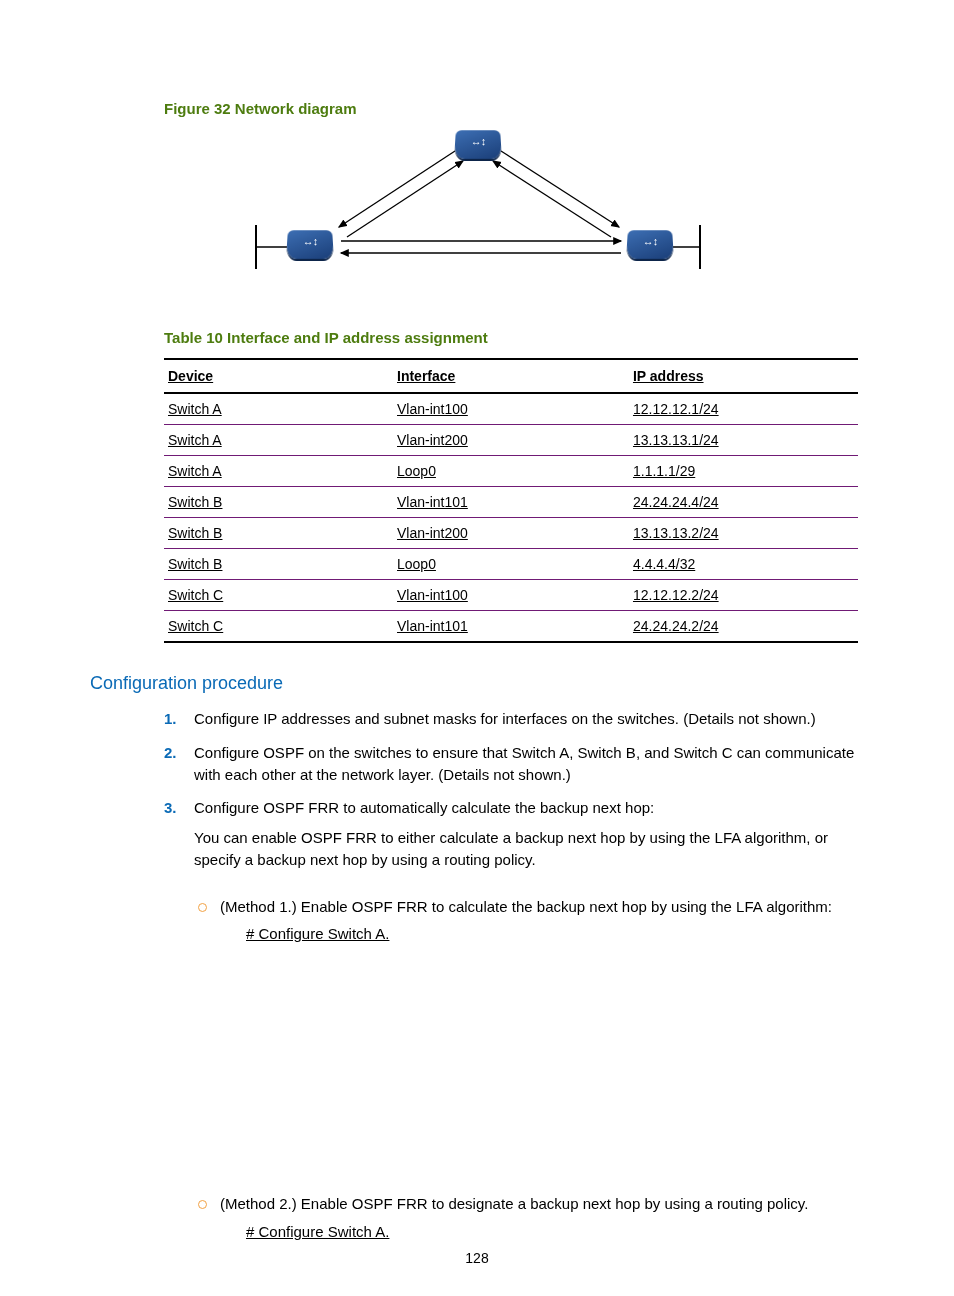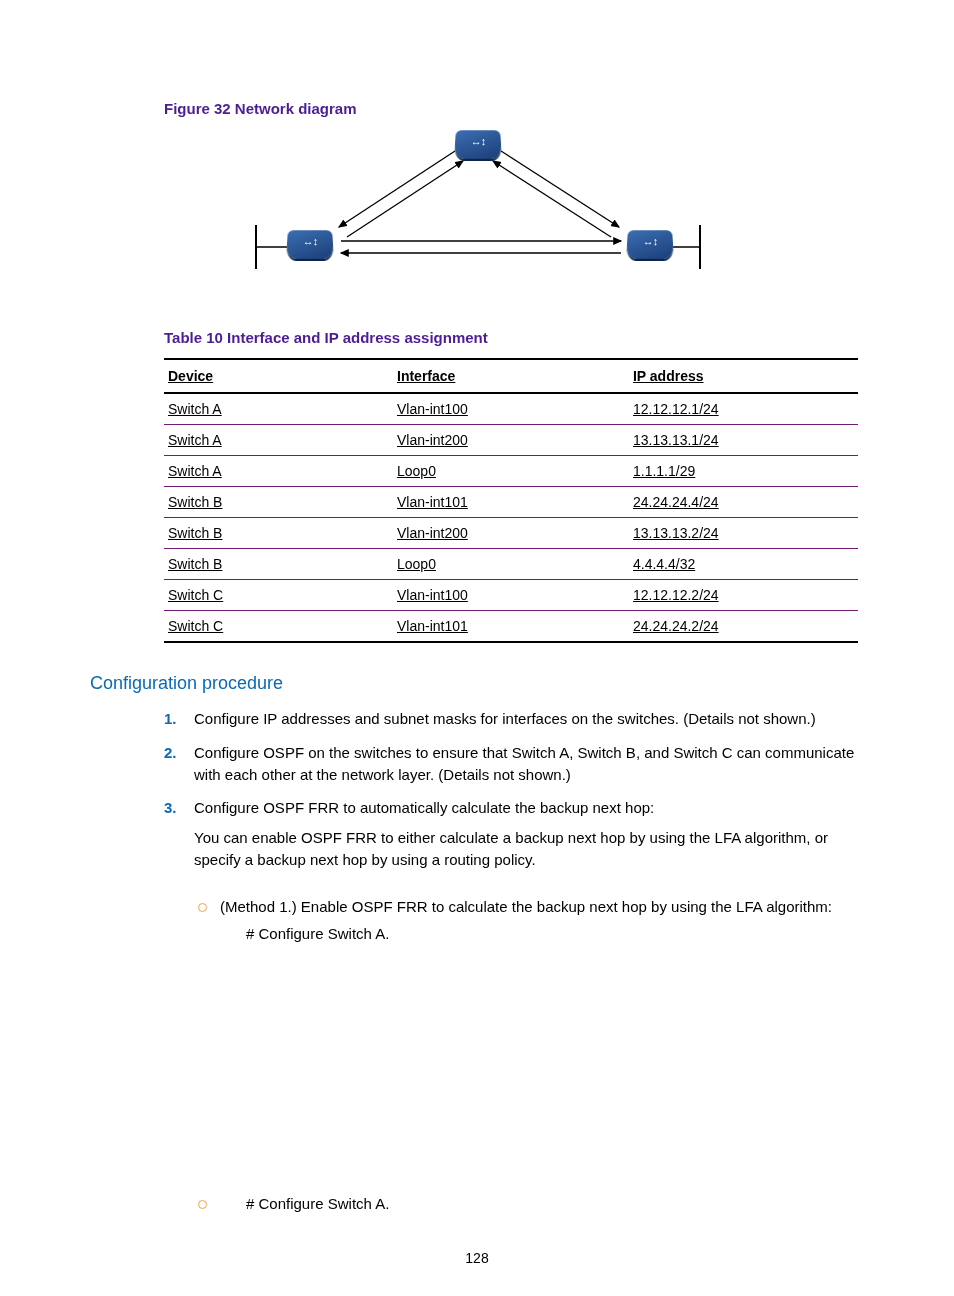--- a/index.html
+++ b/index.html
@@ -12,21 +12,21 @@
   }
   .page {
     width: 954px;
     box-sizing: border-box;
     padding: 100px 90px 40px 90px;
     position: relative;
     min-height: 1296px;
   }
   .figure-caption,
   .table-caption {
-    color: #4c1d95;
+    color: #4d7c0f;
     font-weight: bold;
     font-size: 15px;
     margin-bottom: 12px;
   }
   .figure-caption { margin-left: 74px; }
   .figure-area {
     display: flex;
     justify-content: center;
     margin-bottom: 40px;
   }
@@ -162,20 +162,21 @@
     position: absolute;
     left: 4px;
     top: 7px;
     width: 7px;
     height: 7px;
     border: 1.5px solid #f2a245;
     border-radius: 50%;
   }
   .hash-line {
     margin: 6px 0 0 26px;
+    text-decoration: underline;
   }
   .big-gap {
     height: 120px;
   }
   .page-num {
     position: absolute;
     bottom: 30px;
     left: 0;
     width: 100%;
     text-align: center;
@@ -299,20 +300,21 @@
       <div class="step-extra">You can enable OSPF FRR to either calculate a backup next hop by using the LFA algorithm, or specify a backup next hop by using a routing policy.</div>
 
       <ul class="sub">
         <li>
           <span>(Method 1.) Enable OSPF FRR to calculate the backup next hop by using the LFA algorithm:</span>
           <div class="hash-line"># Configure Switch A.</div>
           <div class="big-gap"></div>
           <div class="big-gap"></div>
         </li>
         <li>
+          <span>(Method 2.) Enable OSPF FRR to designate a backup next hop by using a routing policy.</span>
           <div class="hash-line"># Configure Switch A.</div>
         </li>
       </ul>
     </li>
   </ol>
 
   <div class="page-num">128</div>
 </div>
 
 </body></html>

